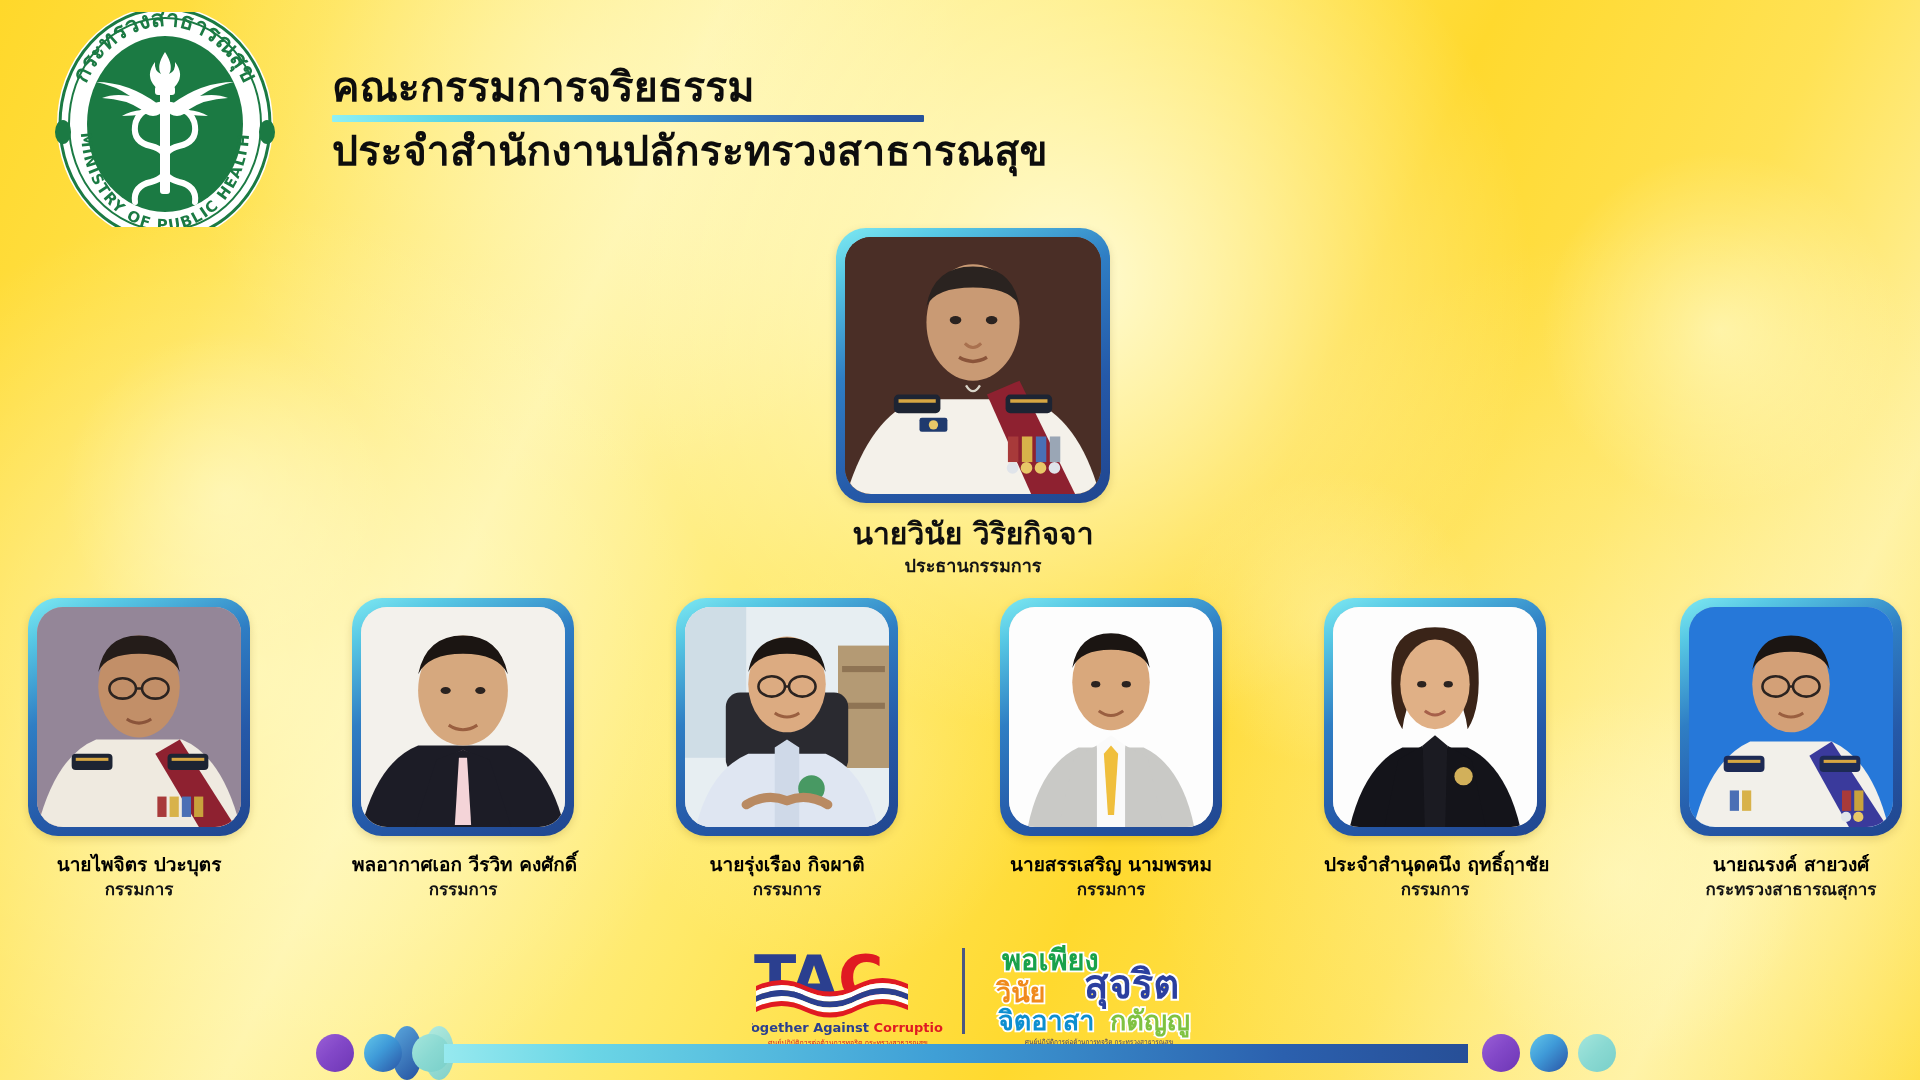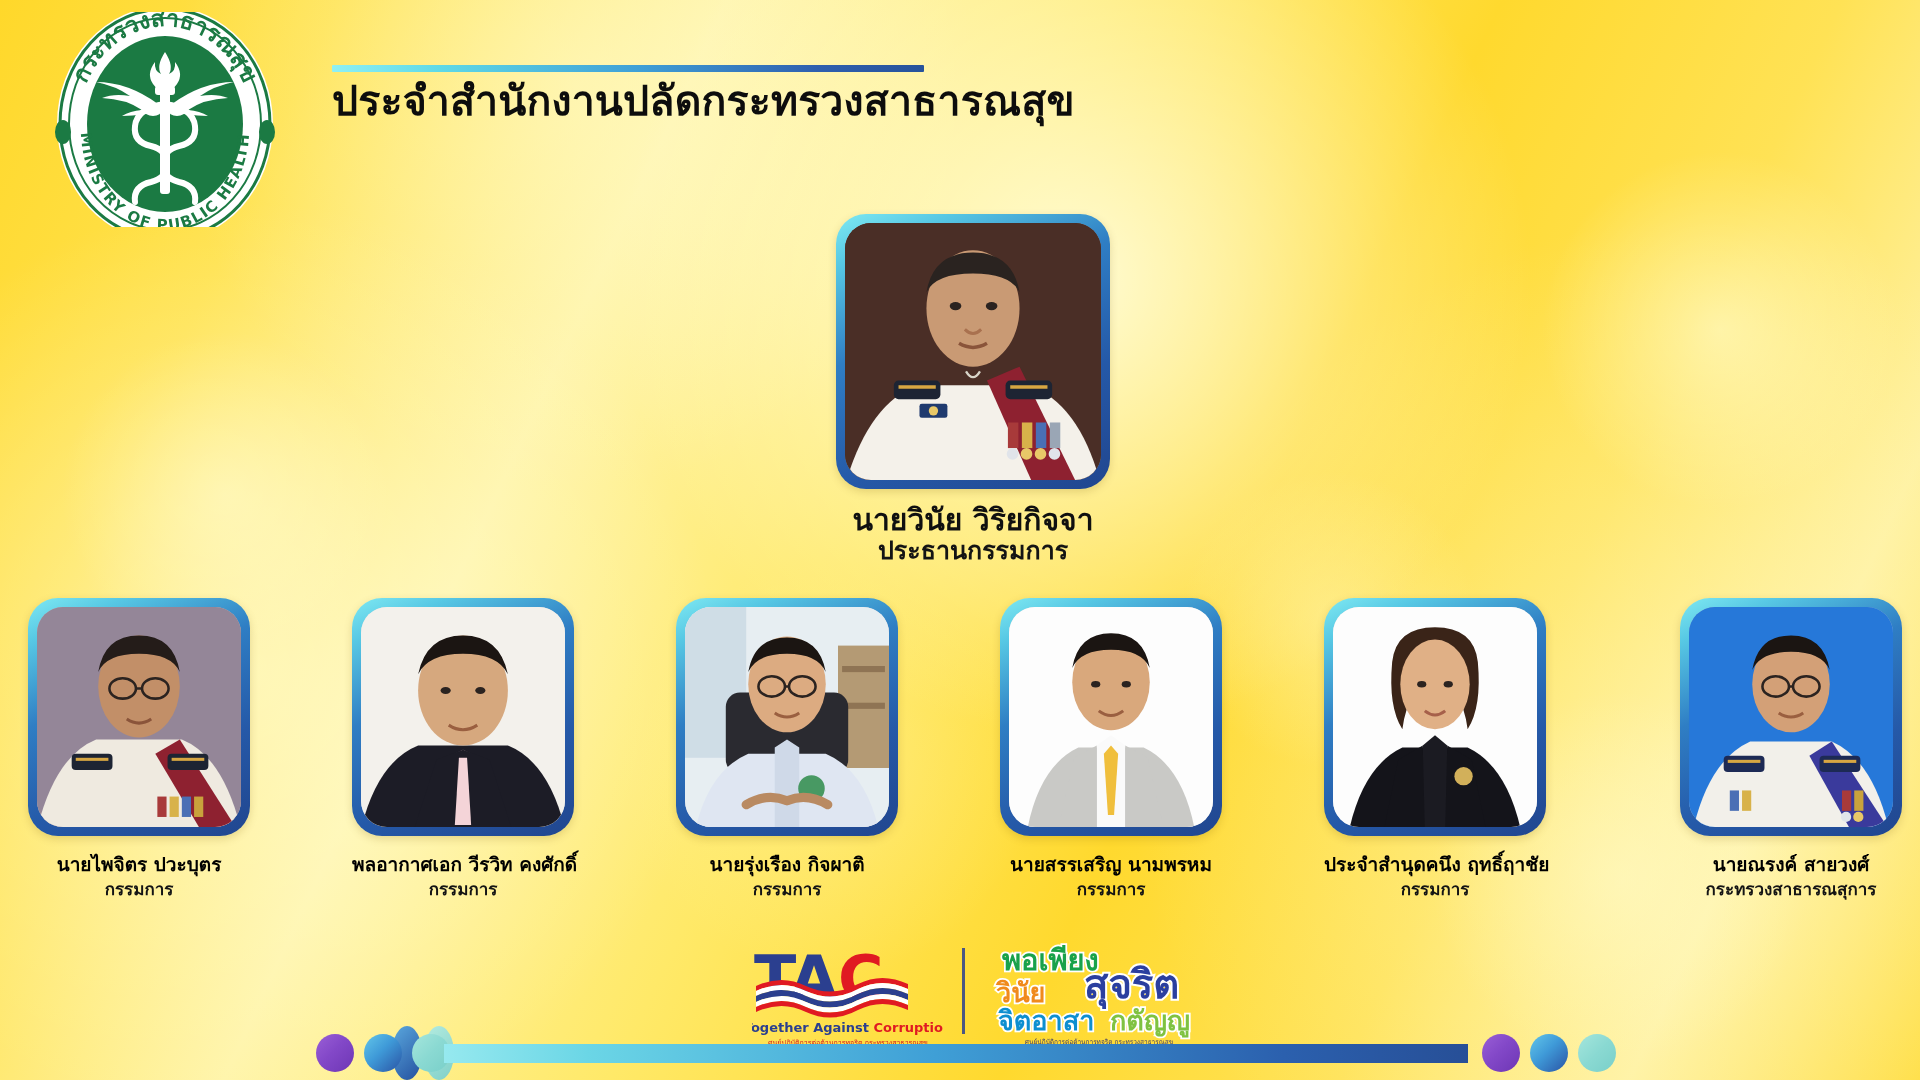--- a/index.html
+++ b/index.html
@@ -65,32 +65,32 @@
   .frame .photo{
     width:100%;height:100%;
     border-radius:26px;
     overflow:hidden;
     position:relative;
     background:#d8d8d8;
   }
   .frame .photo svg{position:absolute;inset:0;width:100%;height:100%;display:block;}
 
   
-  #chair-wrap{position:absolute;left:836px;top:214px;width:258px;}
+  #chair-wrap{position:absolute;left:836px;top:228px;width:258px;}
   #chair-frame{position:relative;left:0;top:0;width:274px;height:275px;border-radius:30px;}
   #chair-caption{
     position:absolute;left:-160px;top:288px;width:594px;text-align:center;
   }
   .cap-name{
     font-family:"DejaVu Sans","Liberation Sans",sans-serif;
     font-weight:bold;font-size:30px;line-height:36px;color:#101010;white-space:nowrap;
   }
   .cap-role{
-    font-family:Liberation Mono, monospace;
-    font-weight:bold;font-size:25px;line-height:29px;color:#141414;white-space:nowrap;
+    font-family:Liberation Serif, serif;
+    font-weight:bold;font-size:18px;line-height:29px;color:#141414;white-space:nowrap;
   }
 
   
   #members{position:absolute;left:0;top:598px;width:1920px;height:300px;}
   .member{position:absolute;top:0;width:222px;}
   .member .frame{position:relative;width:222px;height:238px;border-radius:30px;}
   .member-caption{margin-top:14px;text-align:center;}
   .m-name{
     font-family:"DejaVu Sans","Liberation Sans",sans-serif;
     font-weight:bold;font-size:19px;line-height:28px;color:#000000;white-space:nowrap;
@@ -169,22 +169,23 @@
         <ellipse cx="152" cy="98" rx="9" ry="6"></ellipse>
       </g>
       <g fill="#1b7a43">
         <ellipse cx="38" cy="120" rx="8" ry="12"></ellipse>
         <ellipse cx="242" cy="120" rx="8" ry="12"></ellipse>
       </g>
     </svg>
   </div>
 
   <div id="title-block">
+    <div class="title-line">คณะกรรมการจริยธรรม</div>
     <div id="title-rule"></div>
-    <div class="title-line">ประจำสำนักงานปลัดกระทรวงสาธารณสุข</div>
+    <div class="title-line">ประจำสำนักงานปลักระทรวงสาธารณสุข</div>
   </div>
 </div>
 
 <div id="chair-wrap">
   <div id="chair-frame" class="frame">
     <div class="photo">
       <svg viewBox="0 0 220 230" preserveAspectRatio="xMidYMid slice" xmlns="http://www.w3.org/2000/svg">
         <rect width="220" height="230" fill="#3a2420"></rect>
         <radialGradient id="cbg" cx="50%" cy="35%" r="70%">
           <stop offset="0%" stop-color="#5b3a30"></stop>

